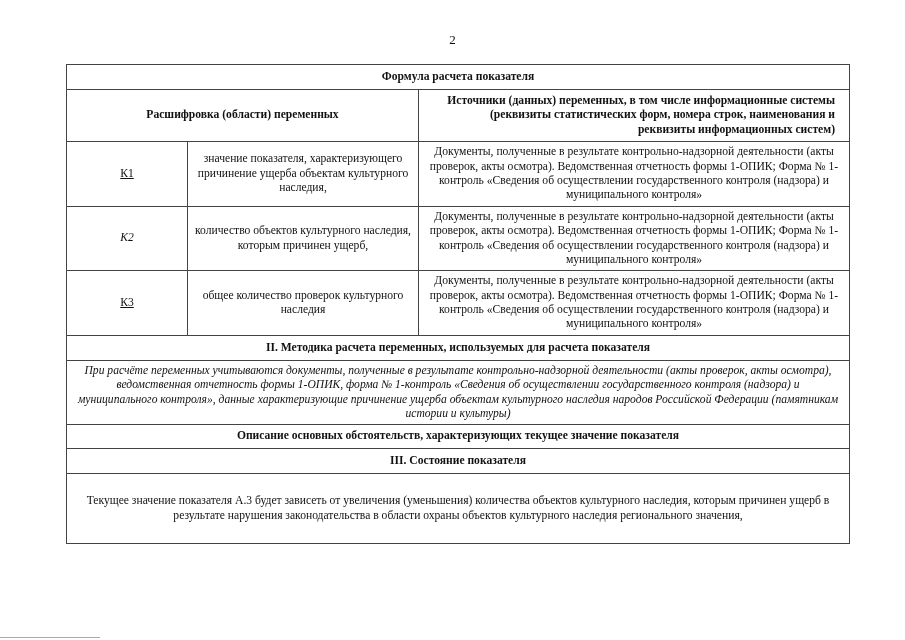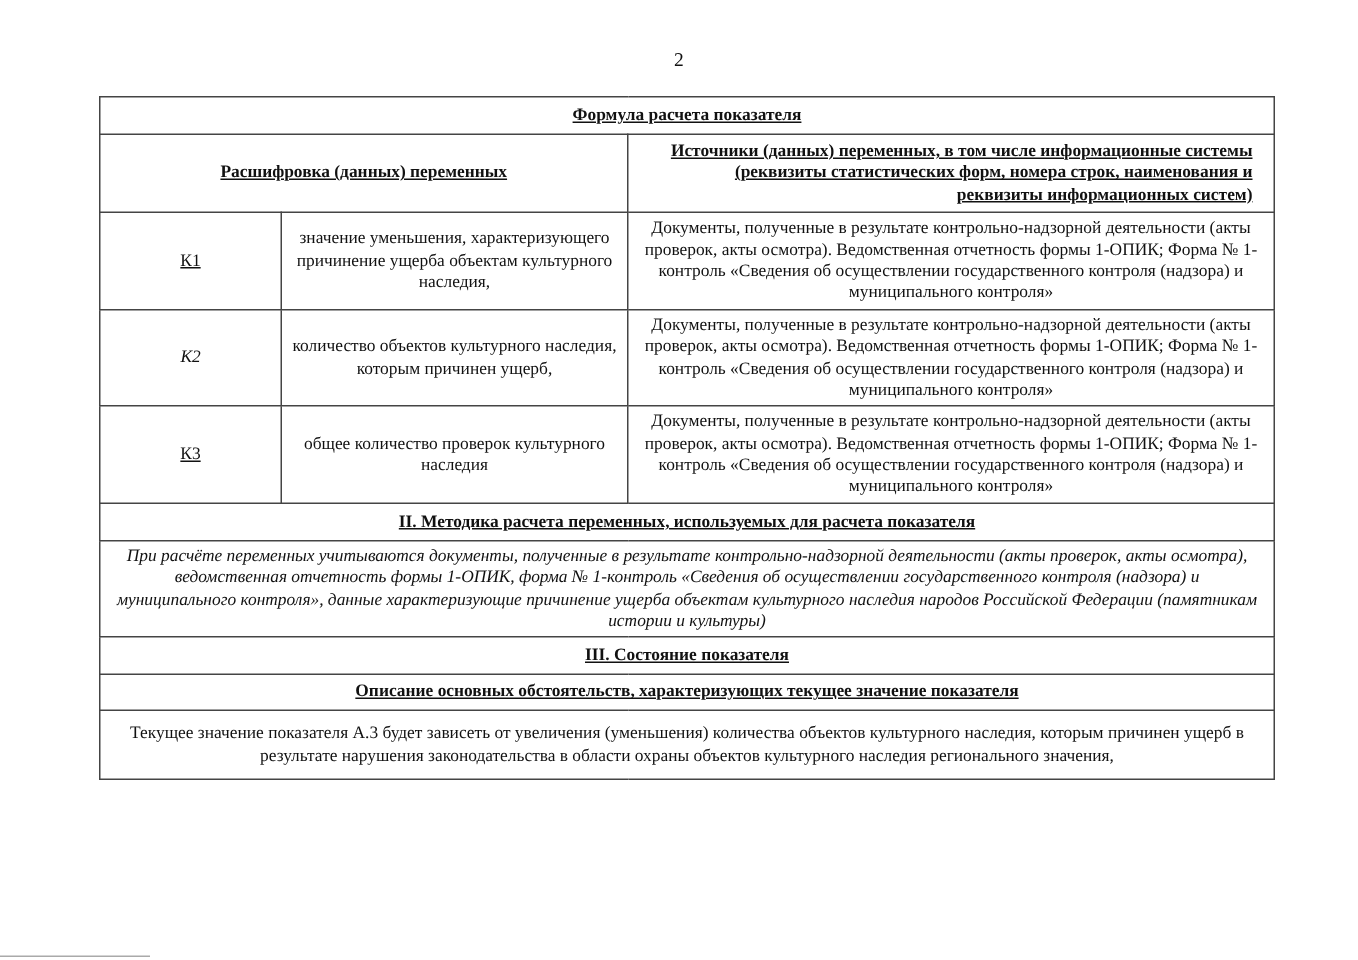--- a/index.html
+++ b/index.html
@@ -4,21 +4,21 @@
 <style>
   html, body { margin: 0; padding: 0; background: #ffffff; }
   body { width: 905px; height: 640px; position: relative; overflow: hidden;
          font-family: "Liberation Serif", "DejaVu Serif", serif; color: #111; }
   .page-number { position: absolute; top: 32px; left: 0; width: 905px; text-align: center;
                  font-size: 13px; }
   table.doc { position: absolute; left: 66px; top: 64px; width: 783px;
               border-collapse: collapse; table-layout: fixed; }
   table.doc td { border: 1px solid #444; padding: 0 6px; text-align: center; vertical-align: middle;
                  font-size: 11.6px; line-height: 14.4px; }
-  .bold { font-weight: bold; text-decoration: underline; }
+  .bold { font-weight: bold; }
   .narrow { font-family: "Liberation Sans Narrow", "Liberation Serif", serif; }
   .h25 { height: 24px; }
   .h52 { height: 51px; }
   .h65 { height: 64px; text-decoration: underline; }
   .h64 { height: 63px; font-style: italic; }
   .h23 { height: 23px; }
   .h37 { height: 37px; }
   .bottom-marks { position: absolute; left: 0; top: 637px; width: 100px; height: 1px;
                   background: #aaa; }
 </style>
@@ -31,49 +31,49 @@
   <colgroup>
     <col style="width:121px">
     <col style="width:231px">
     <col style="width:431px">
   </colgroup>
   <tbody>
       <tr>
     <td colspan="3" class="h25 bold narrow">Формула расчета показателя</td>
   </tr>
   <tr>
-    <td colspan="2" class="h52 bold narrow">Расшифровка (данных) переменных</td>
+    <td colspan="2" class="h52 bold narrow">Расшифровка (области) переменных</td>
     <td class="bold narrow" style="padding:0 14px;text-align:right;">Источники (данных) переменных, в том числе информационные системы (реквизиты статистических форм, номера строк, наименования и реквизиты информационных систем)</td>
   </tr>
   <tr>
     <td class="h65">К1</td>
-    <td>значение уменьшения, характеризующего причинение ущерба объектам культурного наследия,</td>
+    <td>значение показателя, характеризующего причинение ущерба объектам культурного наследия,</td>
     <td>Документы, полученные в результате контрольно-надзорной деятельности (акты проверок, акты осмотра). Ведомственная отчетность формы 1-ОПИК; Форма № 1-контроль «Сведения об осуществлении государственного контроля (надзора) и муниципального контроля»</td>
   </tr>
   <tr>
     <td class="h64">К2</td>
     <td>количество объектов культурного наследия, которым причинен ущерб,</td>
     <td>Документы, полученные в результате контрольно-надзорной деятельности (акты проверок, акты осмотра). Ведомственная отчетность формы 1-ОПИК; Форма № 1-контроль «Сведения об осуществлении государственного контроля (надзора) и муниципального контроля»</td>
   </tr>
   <tr>
     <td class="h65">К3</td>
     <td>общее количество проверок культурного наследия</td>
     <td>Документы, полученные в результате контрольно-надзорной деятельности (акты проверок, акты осмотра). Ведомственная отчетность формы 1-ОПИК; Форма № 1-контроль «Сведения об осуществлении государственного контроля (надзора) и муниципального контроля»</td>
   </tr>
   <tr>
     <td colspan="3" class="h25 bold narrow">II. Методика расчета переменных, используемых для расчета показателя</td>
   </tr>
   <tr>
     <td colspan="3" class="h64" style="padding:0 10px;">При расчёте переменных учитываются документы, полученные в результате контрольно-надзорной деятельности (акты проверок, акты осмотра), ведомственная отчетность формы 1-ОПИК, форма № 1-контроль «Сведения об осуществлении государственного контроля (надзора) и муниципального контроля», данные характеризующие причинение ущерба объектам культурного наследия народов Российской Федерации (памятникам истории и культуры)</td>
   </tr>
   <tr>
+    <td colspan="3" class="h23 bold narrow">Описание основных обстоятельств, характеризующих текущее значение показателя</td>
+  </tr>
+  <tr>
     <td colspan="3" class="h25 bold narrow">III. Состояние показателя</td>
   </tr>
   <tr>
-    <td colspan="3" class="h23 bold narrow">Описание основных обстоятельств, характеризующих текущее значение показателя</td>
-  </tr>
-  <tr>
-    <td colspan="3" class="h37" style="padding:4px 10px;">Текущее значение показателя А.3 будет зависеть от увеличения (уменьшения) количества объектов культурного наследия, которым причинен ущерб в результате нарушения законодательства в области охраны объектов культурного наследия регионального значения,</td>
+    <td colspan="3" class="h37" style="padding:16px 10px;">Текущее значение показателя А.3 будет зависеть от увеличения (уменьшения) количества объектов культурного наследия, которым причинен ущерб в результате нарушения законодательства в области охраны объектов культурного наследия регионального значения,</td>
   </tr>
 </tbody>
   </table>
 
 <div class="bottom-marks"></div>
 
 </body></html>

